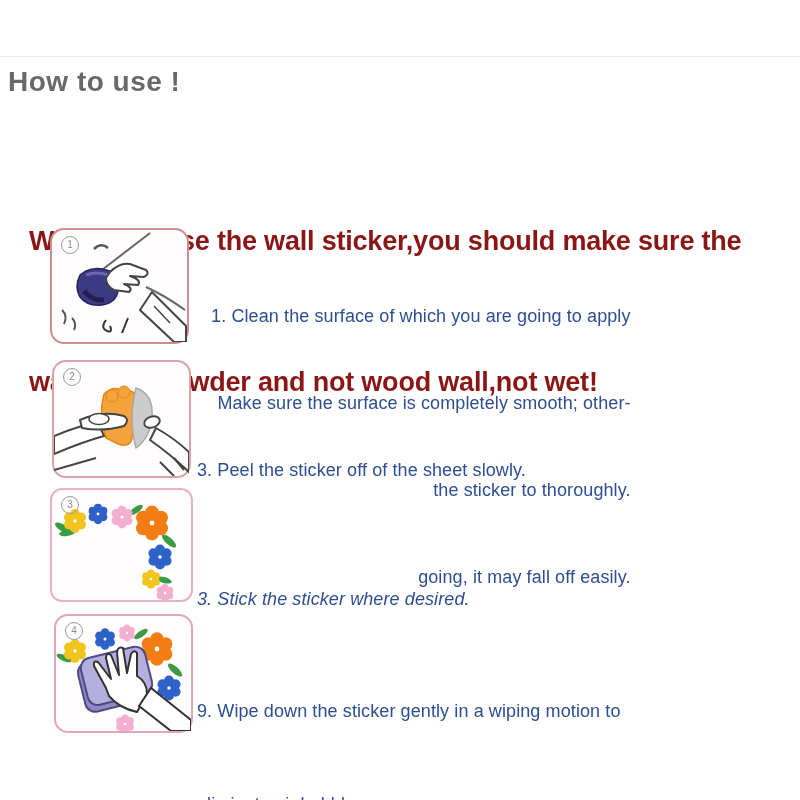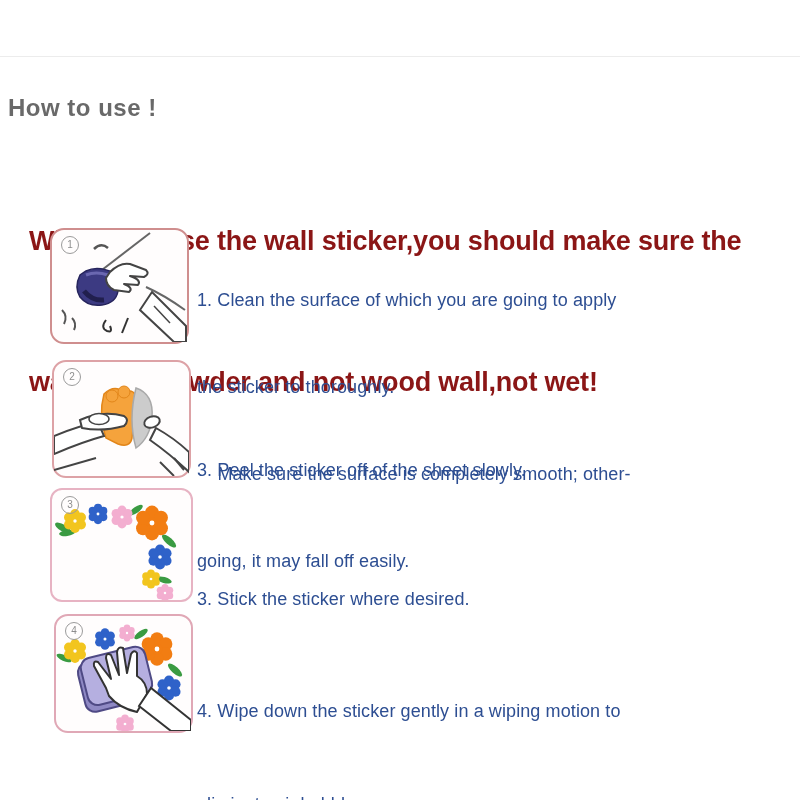--- a/index.html
+++ b/index.html
@@ -2,23 +2,22 @@
 <html><head>
 <meta charset="utf-8">
 <style>
   html,body{margin:0;padding:0;background:#ffffff;}
   .canvas{
     position:relative;width:800px;height:800px;background:#ffffff;overflow:hidden;
     font-family:"Liberation Sans","DejaVu Sans",sans-serif;
   }
   .top-divider{position:absolute;left:0;top:56px;width:800px;height:1px;background:#ececec;}
   .page-title{
-    position:absolute;left:8px;top:66px;font-size:24px;font-weight:bold;color:#696969;
+    position:absolute;left:8px;top:66px;font-size:28px;font-weight:bold;color:#696969;
     letter-spacing:0.5px;
-    margin-top:28px;
   }
   .warning{
     position:absolute;left:29px;top:124px;color:#8b1616;font-weight:bold;font-size:27px;
     line-height:47px;letter-spacing:-0.2px;white-space:pre;
   }
   .step-box{
     position:absolute;background:#fffdfd;border-radius:14px;box-sizing:border-box;
   }
   .step-box svg{position:absolute;left:0;top:0;}
   .box1{left:50px;top:228px;width:139px;height:116px;border:2px solid #cf8e8e;}
@@ -27,23 +26,23 @@
   .box4{left:54px;top:614px;width:139px;height:119px;border:2px solid #e0a8b6;}
   .badge{
     position:absolute;left:9px;top:6px;width:16px;height:16px;border:1.5px solid #9b9b9b;
     border-radius:50%;color:#8d8d8d;font-size:10px;line-height:16px;text-align:center;
     background:transparent;z-index:3;
   }
   .step-text{
     position:absolute;color:#2d4e92;font-size:18px;line-height:29px;white-space:pre;
     letter-spacing:0.1px;
   }
-  .t1{left:197px;top:228px;}
+  .t1{left:197px;top:244px;text-align:right;}
   .t2{left:197px;top:398px;}
-  .t3{left:197px;top:527px;}
+  .t3{left:197px;top:527px;font-style:italic;}
   .t4{left:197px;top:634px;line-height:31px;}
 </style>
 </head>
 <body>
 
 <svg width="0" height="0" style="position:absolute" aria-hidden="true">
   <defs>
     <g id="fl">
       <circle cx="0" cy="-7.2" r="4.8"></circle>
       <circle cx="6.2" cy="-3.6" r="4.8"></circle>
@@ -143,31 +142,31 @@
                L50,42 Q50,36 55,39 L63,59
                L61,36 Q62,30 67,32 L71,57
                L75,38 Q78,33 81,37 L81,60
                Q91,66 91,78 L81,96 Q63,92 53,80 Z" fill="#fff" stroke="#333" stroke-width="2" stroke-linejoin="round"></path>
       <path d="M83,90 L115,115 L135,115 L135,104 L95,72 Z" fill="#fff" stroke="#333" stroke-width="2"></path>
     </svg>
   </div>
 
   <div class="step-text t1">
     <div>1. Clean the surface of which you are going to apply</div>
+    <div>    Make sure the surface is completely smooth; other-</div>
     <div>the sticker to thoroughly.</div>
-    <div>    Make sure the surface is completely smooth; other-</div>
     <div>going, it may fall off easily.</div>
   </div>
 
   <div class="step-text t2">
     <div>3. Peel the sticker off of the sheet slowly.</div>
   </div>
 
   <div class="step-text t3">
     <div>3. Stick the sticker where desired.</div>
   </div>
 
   <div class="step-text t4">
-    <div>4. Wipe down the sticker gently in a wiping motion to</div>
+    <div>9. Wipe down the sticker gently in a wiping motion to</div>
     <div>eliminate air bubbles.</div>
   </div>
 
 </div>
 
 </body></html>

